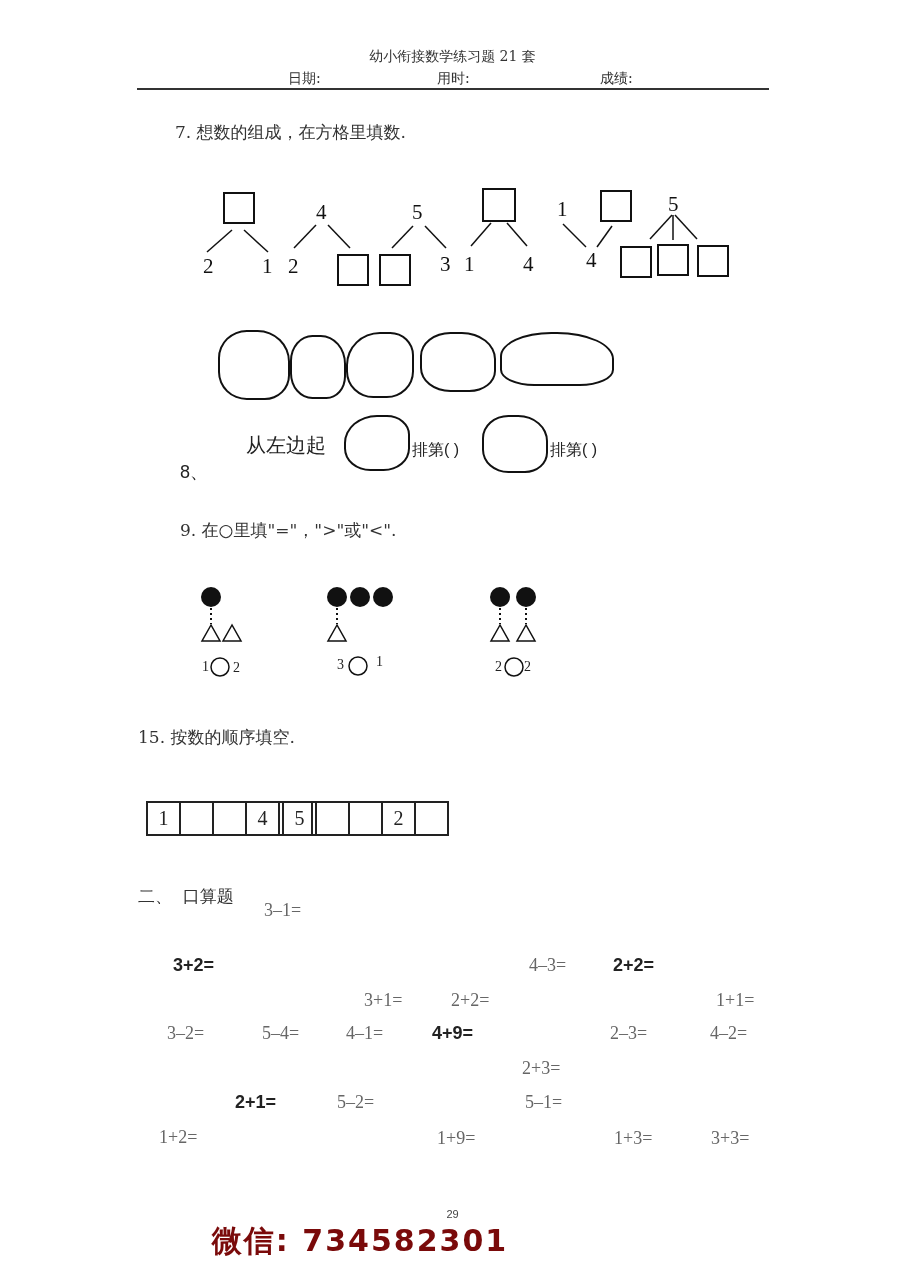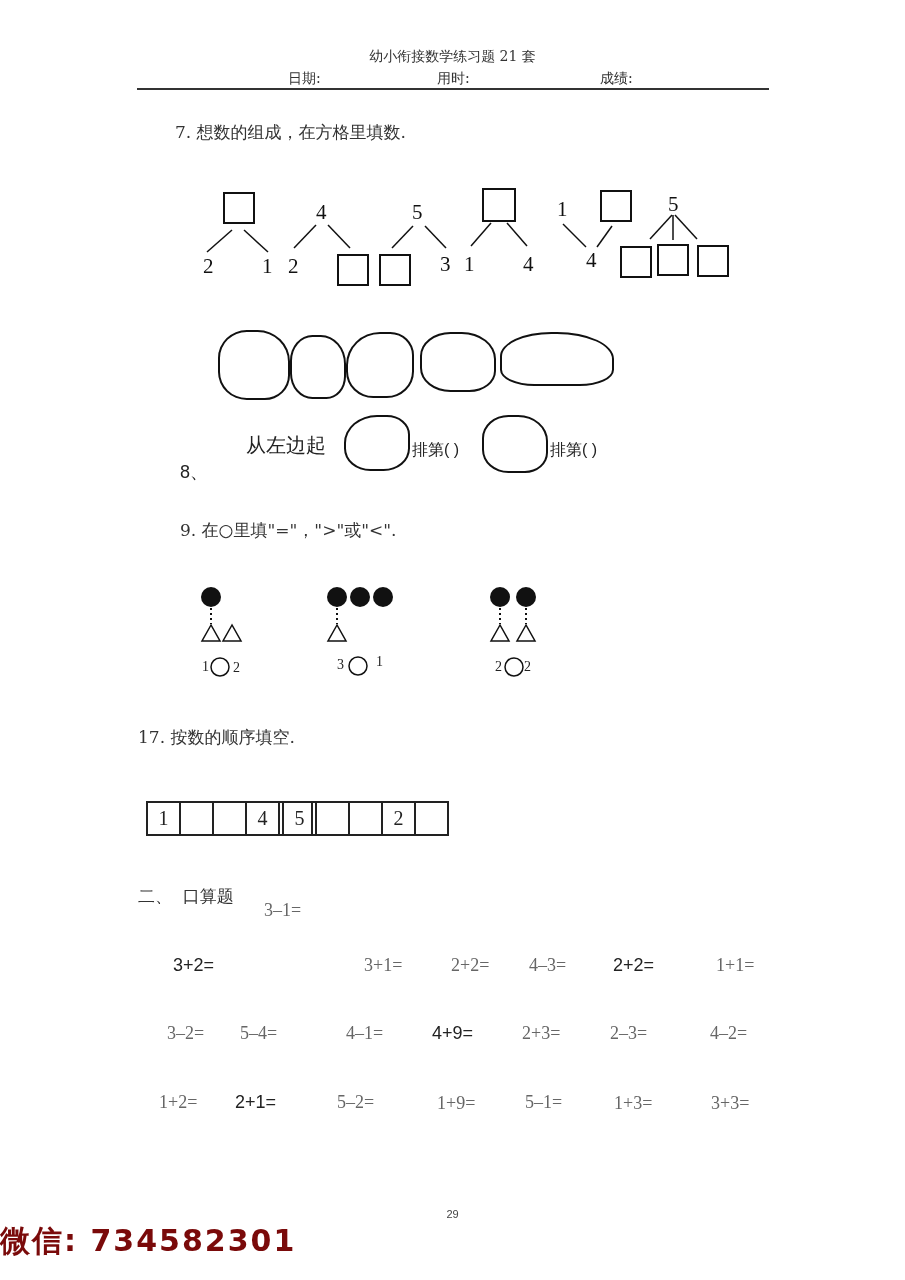--- a/index.html
+++ b/index.html
@@ -9,29 +9,29 @@
   .hdr-title { left:0; width:905px; top:48px; text-align:center; font-size:14px; color:#333; }
   .hdr-fields { top:70px; font-size:14px; color:#333; }
   .hdr-rule { left:137px; top:88px; width:632px; height:2px; background:#333; }
   .q-title { font-size:17px; color:#333; }
   .serif { font-family:"Liberation Serif","DejaVu Serif",serif; }
   .sans { font-family:"Liberation Sans","DejaVu Sans",sans-serif; }
   .box { position:absolute; border:2px solid #111; background:#fff; box-sizing:border-box; }
   .num { position:absolute; font-family:"Liberation Serif",serif; font-size:21px; color:#111; line-height:1; }
   svg { position:absolute; overflow:visible; }
   .calc { position:absolute; font-size:18px; color:#222; white-space:nowrap; }
-  .calc.bold { font-family:"Liberation Sans",sans-serif; font-weight:normal; }
-  .calc.light { font-family:"Liberation Serif",serif; color:#666; }
+  .calc.bold { font-family:"Liberation Sans",sans-serif; font-weight:bold; }
+  .calc.light { font-family:"Liberation Serif",serif; color:#666;margin-top:35px; }
   .calc.mix { font-family:"Liberation Serif",serif; color:#666; }
   .seq-table { position:absolute; border-collapse:collapse; }
   .seq-table td { border:2px solid #222; width:31px; height:31px; padding:0; text-align:center;
                   font-family:"Liberation Serif",serif; font-size:20px; color:#222; }
   .footer-num { left:0; width:905px; top:1208px; text-align:center; font-size:11px; color:#444;
                 font-family:"Liberation Sans",sans-serif; }
-  .wechat { left:0; width:720px; top:1221px; text-align:left; font-size:30px; font-weight:bold;
+  .wechat { left:0; width:720px; top:1221px; text-align:center; font-size:30px; font-weight:bold;
             color:#7a0a0a; font-family:"DejaVu Sans",sans-serif; letter-spacing:2px; }
   .animal { position:absolute; border:2px solid #111; border-radius:40% 45% 35% 40%; background:#fff; }
 </style>
 </head>
 <body>
 
 <div class="abs hdr-title">幼小衔接数学练习题 21 套</div>
 <div class="abs hdr-fields" style="left:288px;">日期:</div>
 <div class="abs hdr-fields" style="left:437px;">用时:</div>
 <div class="abs hdr-fields" style="left:572px;margin-left:28px;">成绩:</div>
@@ -131,21 +131,21 @@
     <circle cx="514" cy="667" r="9"></circle>
   </g>
 </svg>
 <div class="abs serif" style="left:202px;top:659px;font-size:14px;">1</div>
 <div class="abs serif" style="left:233px;top:660px;font-size:14px;">2</div>
 <div class="abs serif" style="left:337px;top:657px;font-size:14px;">3</div>
 <div class="abs serif" style="left:376px;top:654px;font-size:14px;">1</div>
 <div class="abs serif" style="left:495px;top:659px;font-size:14px;">2</div>
 <div class="abs serif" style="left:524px;top:659px;font-size:14px;">2</div>
 
-<div class="abs q-title" style="left:138px;top:726px;">17. 按数的顺序填空.</div>
+<div class="abs q-title" style="left:138px;top:726px;">15. 按数的顺序填空.</div>
 <table class="seq-table" style="left:146px;top:801px;">
   <tbody>
       <tr>
     <td>1</td>
     <td></td>
     <td></td>
     <td>4</td>
     <td></td>
   </tr>
 </tbody>
@@ -168,21 +168,21 @@
 
   <div class="calc bold" style="left:173px;top:955px;">3+2=</div>
   <div class="calc mix" style="left:264px;top:900px;">3–1=</div>
   <div class="calc light" style="left:364px;top:955px;">3+1=</div>
   <div class="calc light" style="left:451px;top:955px;">2+2=</div>
   <div class="calc mix" style="left:529px;top:955px;">4–3=</div>
   <div class="calc bold" style="left:613px;top:955px;">2+2=</div>
   <div class="calc light" style="left:716px;top:955px;">1+1=</div>
 
   <div class="calc mix" style="left:167px;top:1023px;">3–2=</div>
-  <div class="calc mix" style="left:240px;top:1023px;">5–4=</div>
+  <div class="calc mix" style="left:262px;top:1023px;">5–4=</div>
   <div class="calc mix" style="left:346px;top:1023px;">4–1=</div>
   <div class="calc bold" style="left:432px;top:1023px;">4+9=</div>
   <div class="calc light" style="left:522px;top:1023px;">2+3=</div>
   <div class="calc mix" style="left:610px;top:1023px;">2–3=</div>
   <div class="calc mix" style="left:710px;top:1023px;text-align:center;">4–2=</div>
 
   <div class="calc light" style="left:159px;top:1092px;">1+2=</div>
   <div class="calc bold" style="left:235px;top:1092px;">2+1=</div>
   <div class="calc mix" style="left:337px;top:1092px;">5–2=</div>
   <div class="calc light" style="left:437px;top:1093px;">1+9=</div>

